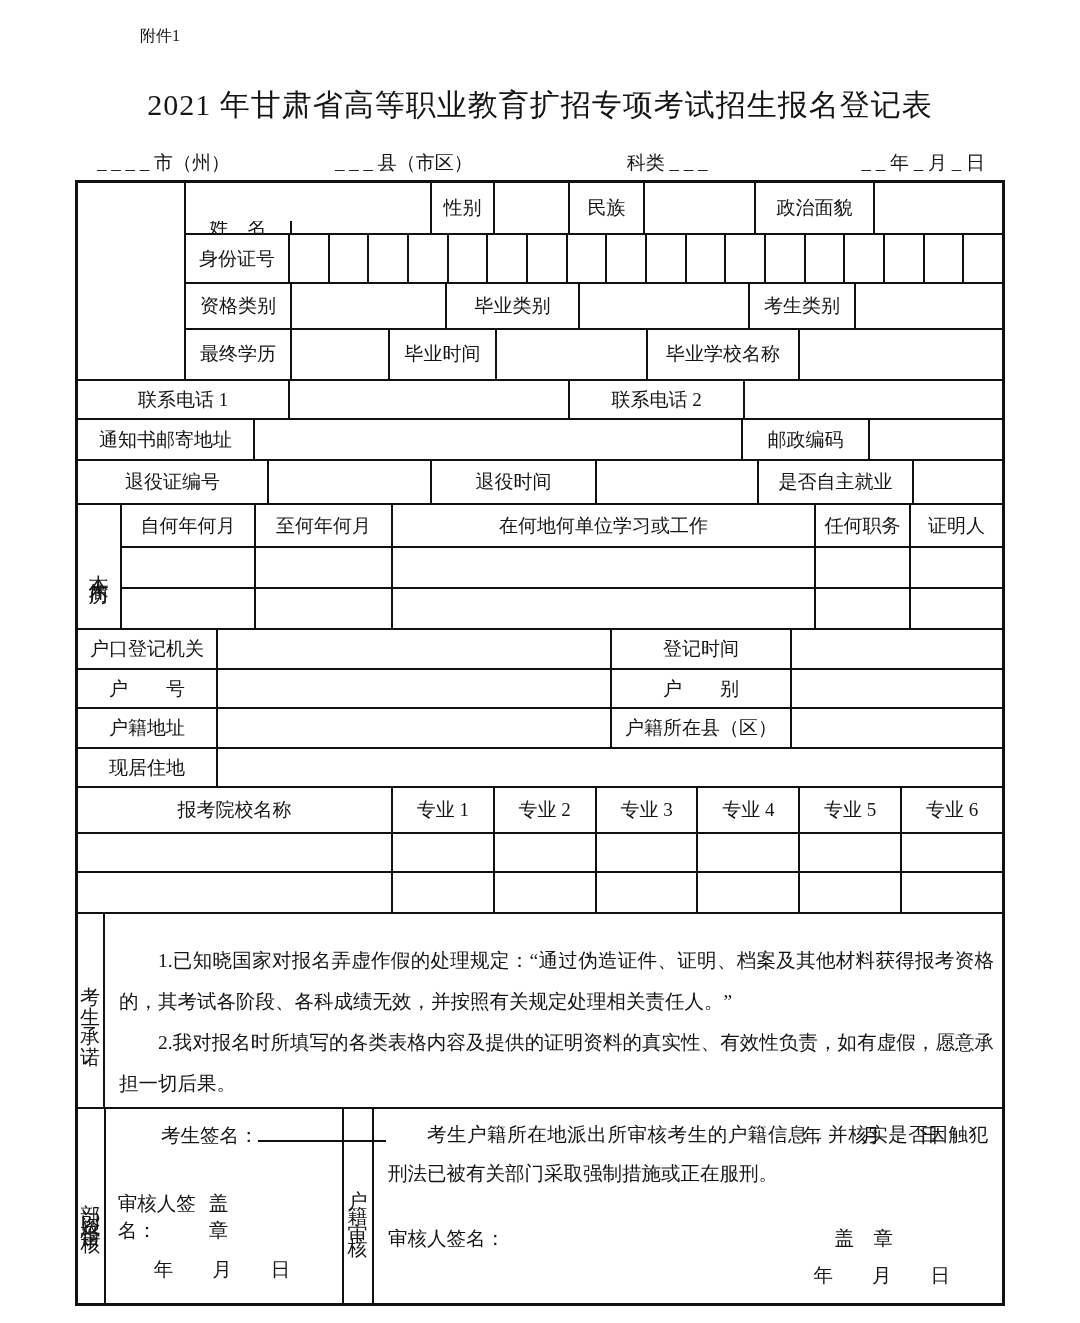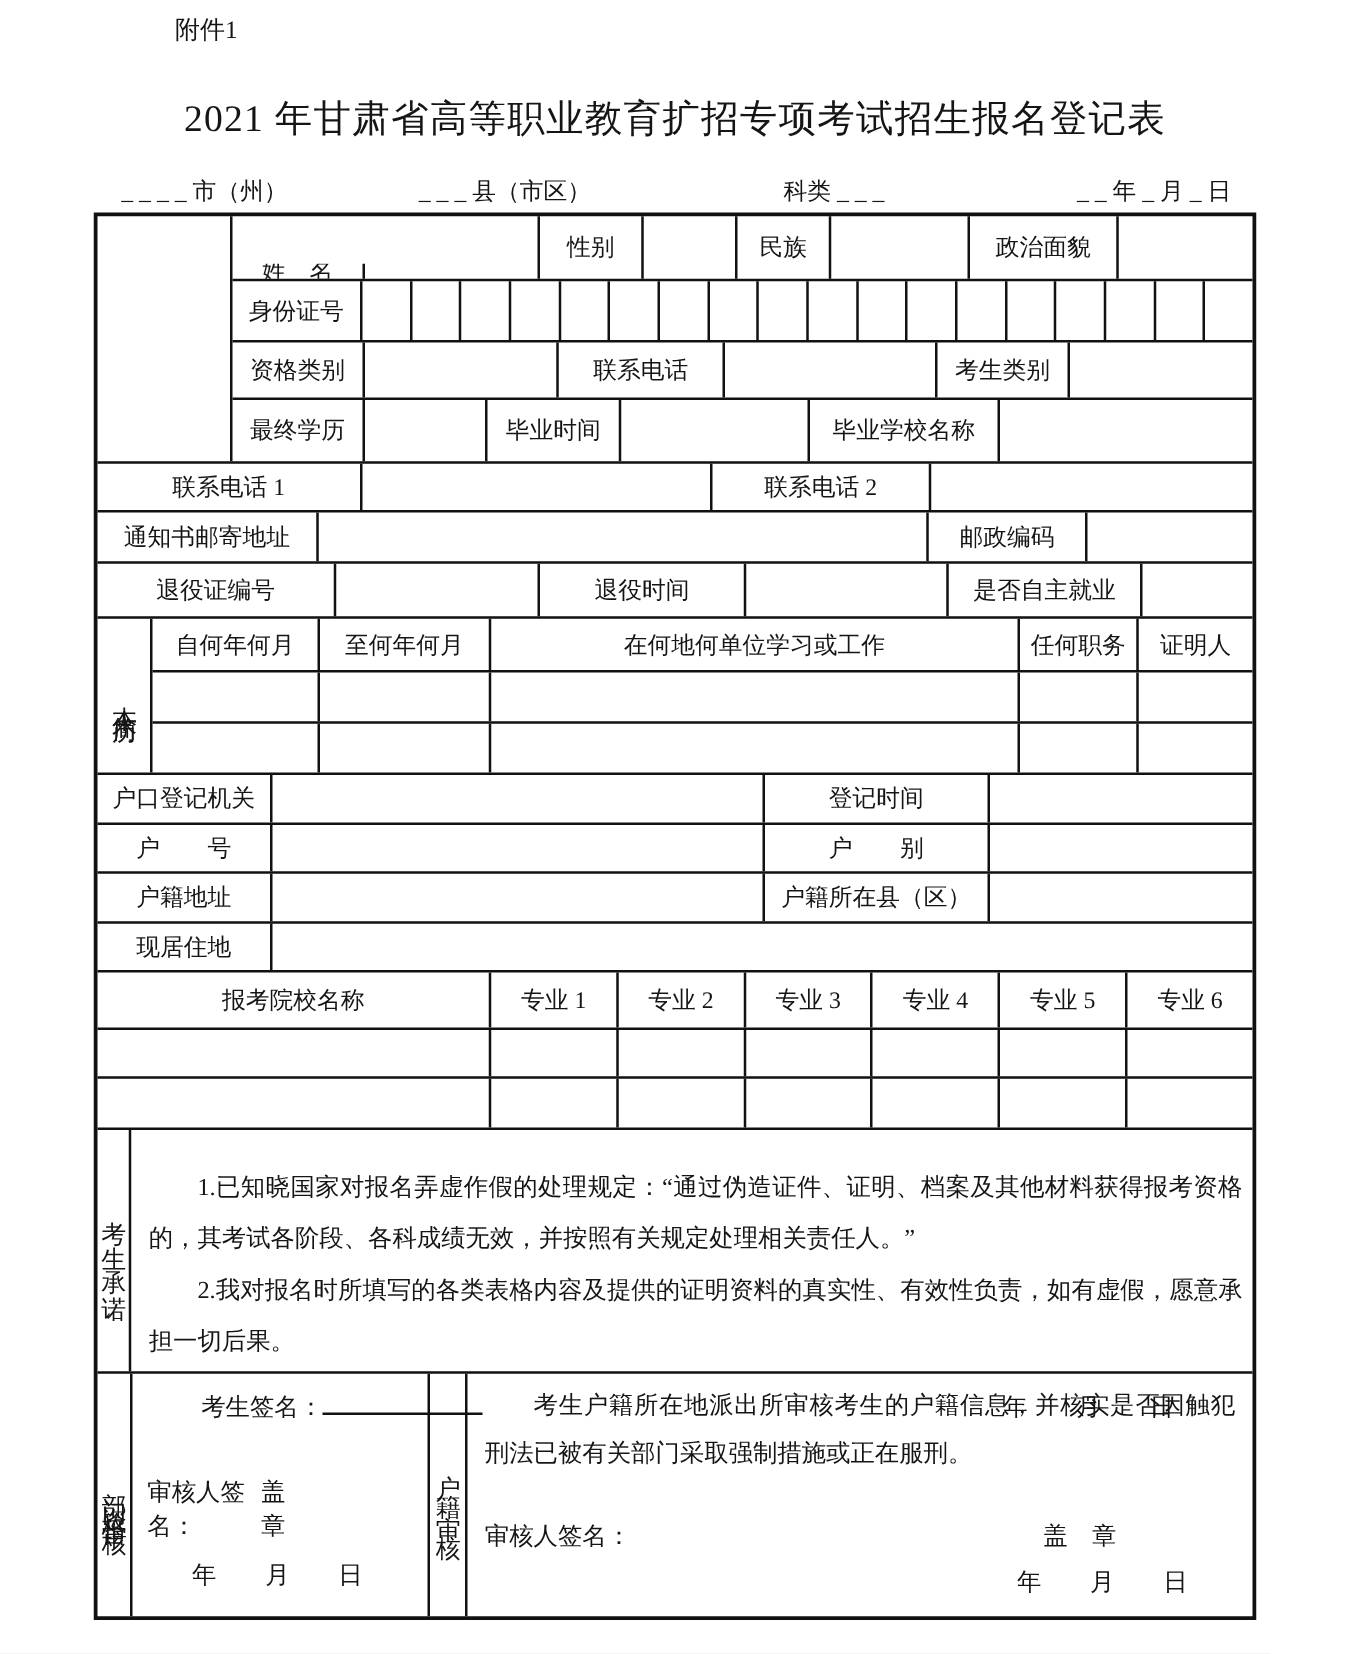--- a/index.html
+++ b/index.html
@@ -1,21 +1,21 @@
 <!DOCTYPE html>
 <html><head>
 <meta charset="utf-8">
 <style>
   html,body{margin:0;padding:0;background:#e9e9e9;}
   .page{
     width:1080px;height:1323px;background:#ffffff;margin:0 auto;
     font-family:"Liberation Serif","DejaVu Serif",serif;
     color:#151515;position:relative;overflow:hidden;
   }
-  .attachment{padding-top:10px;margin-left:140px;font-size:20px;}
+  .attachment{padding-top:26px;margin-left:140px;font-size:16px;}
   .title{margin:38px 0 0;text-align:center;font-size:30px;font-weight:normal;letter-spacing:1px;}
   .headerline{width:930px;margin:24px auto 4px;display:flex;align-items:flex-end;font-size:19px;white-space:nowrap;}
   .headerline .i1{margin-left:22px;}
   .headerline .i2{margin-left:105px;}
   .headerline .i3{margin-left:auto;}
   .headerline .i4{margin-left:auto;margin-right:20px;}
 
   .table{width:930px;margin:0 auto;border:3px solid #111;box-sizing:border-box;}
   .frow{display:flex;border-bottom:2px solid #111;box-sizing:border-box;}
   .table > .frow:last-child, .table > .sec:last-child{border-bottom:none;}
@@ -58,21 +58,21 @@
   </div>
 
   <div class="table">
 
     <div class="sec" style="height:198px;">
       <div class="cell" style="width:108px;"></div>
       <div class="stack">
         <div class="frow" style="height:52px;">
           <div class="cell" style="width:106px;margin-top:38px;">姓　名</div>
           <div class="cell" style="width:140px;"></div>
-          <div class="cell" style="width:83px;">性别</div>
+          <div class="cell" style="width:63px;">性别</div>
           <div class="cell" style="width:75px;"></div>
           <div class="cell" style="width:75px;">民族</div>
           <div class="cell" style="width:111px;"></div>
           <div class="cell" style="width:119px;">政治面貌</div>
           <div class="cell grow"></div>
         </div>
         <div class="frow" style="height:50px;">
           <div class="cell" style="width:104px;">身份证号</div>
           <div class="grow" style="display:flex;">
               <div class="idbox"></div>
@@ -91,21 +91,21 @@
               <div class="idbox"></div>
               <div class="idbox"></div>
               <div class="idbox"></div>
               <div class="idbox"></div>
               <div class="idbox"></div>
             </div>
         </div>
         <div class="frow" style="height:46px;">
           <div class="cell" style="width:106px;">资格类别</div>
           <div class="cell" style="width:155px;"></div>
-          <div class="cell" style="width:133px;">联系电话</div>
+          <div class="cell" style="width:133px;">毕业类别</div>
           <div class="cell" style="width:170px;"></div>
           <div class="cell" style="width:106px;">考生类别</div>
           <div class="cell grow"></div>
         </div>
         <div class="frow" style="height:50px;">
           <div class="cell" style="width:106px;">最终学历</div>
           <div class="cell" style="width:98px;"></div>
           <div class="cell" style="width:107px;">毕业时间</div>
           <div class="cell" style="width:151px;"></div>
           <div class="cell" style="width:152px;">毕业学校名称</div>

